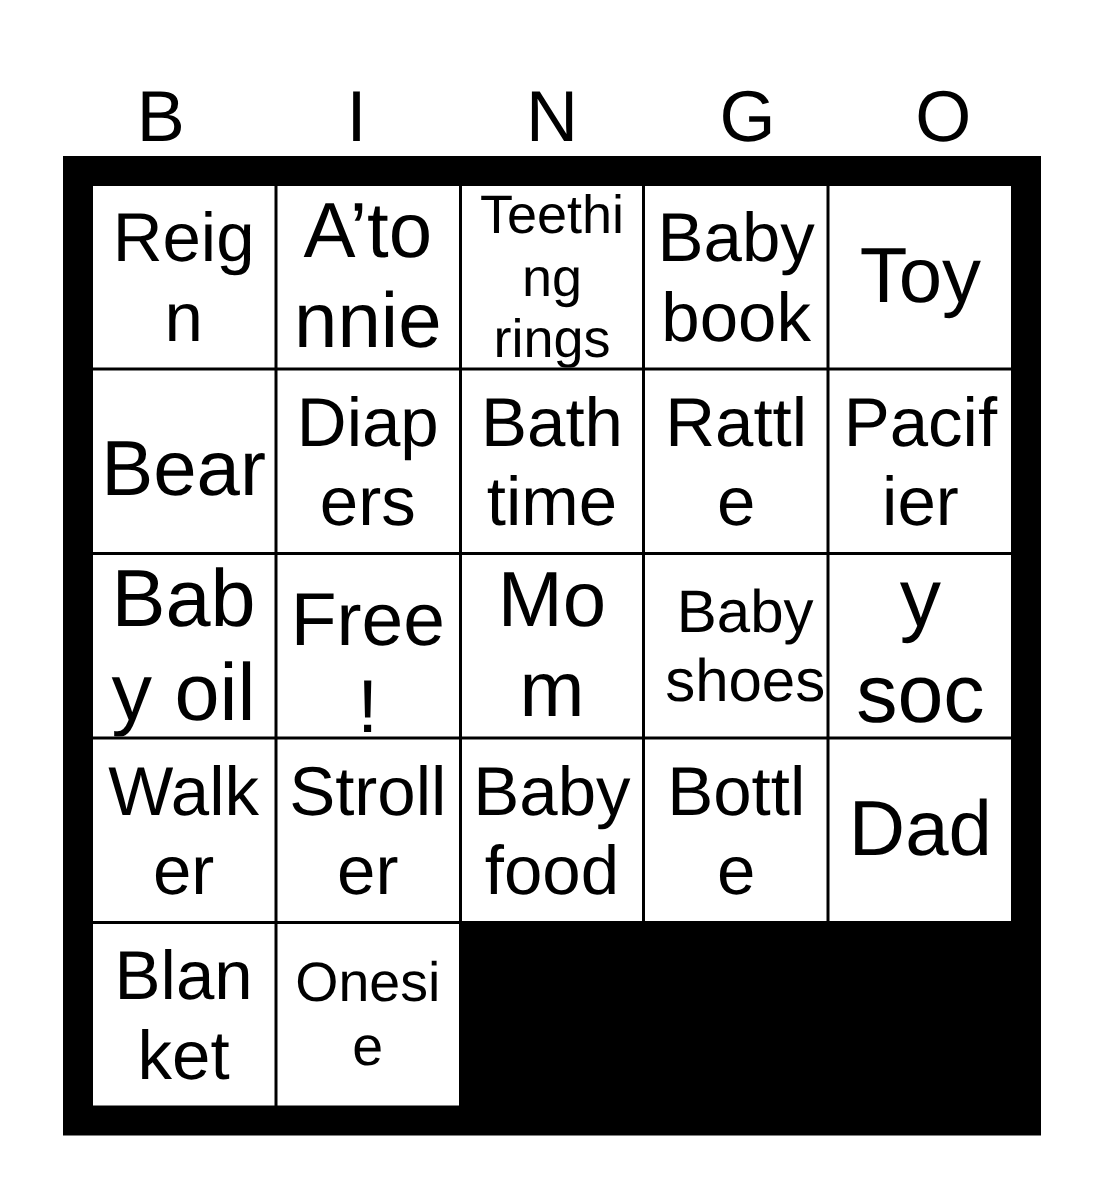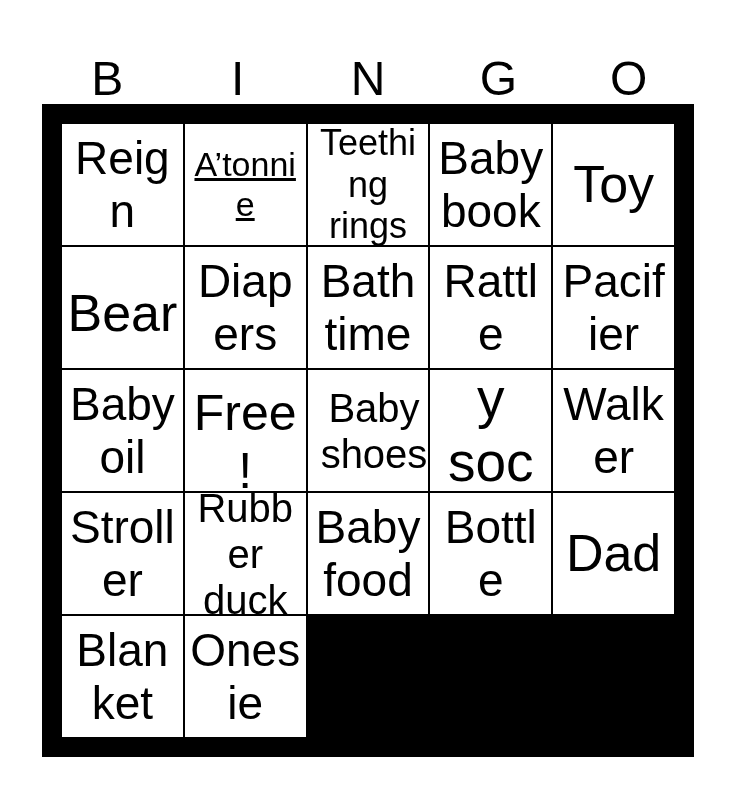--- a/index.html
+++ b/index.html
@@ -73,21 +73,21 @@
     <span class="letter">N</span>
     <span class="letter">G</span>
     <span class="letter">O</span>
   </div>
 
   <div class="grid">
     <div class="cell">
         <span class="cell-text" style="font-size: 46px;">Reign</span>
       </div>
     <div class="cell">
-        <span class="cell-text" style="font-size: 34px; text-decoration: underline;">A’tonnie</span>
+        <span class="cell-text" style="font-size: 52px;">A’tonnie</span>
       </div>
     <div class="cell">
         <span class="cell-text" style="font-size: 36px;">Teething rings</span>
       </div>
     <div class="cell">
         <span class="cell-text" style="font-size: 46px;">Baby book</span>
       </div>
     <div class="cell">
         <span class="cell-text" style="font-size: 52px;">Toy</span>
       </div>
@@ -102,51 +102,51 @@
         <span class="cell-text" style="font-size: 46px;">Bath time</span>
       </div>
     <div class="cell">
         <span class="cell-text" style="font-size: 46px;">Rattle</span>
       </div>
 
     <div class="cell">
         <span class="cell-text" style="font-size: 46px;">Pacifier</span>
       </div>
     <div class="cell">
-        <span class="cell-text" style="font-size: 46px;">Baby oil</span>
+        <span class="cell-text" style="font-size: 54px;">Baby oil</span>
       </div>
     <div class="cell">
         <span class="cell-text" style="font-size: 50px; margin-top: 24px;">Free!</span>
+      </div>
+    <div class="cell">
+        <span class="cell-text" style="font-size: 52px;">Mom</span>
       </div>
 
     <div class="cell">
         <span class="cell-text" style="font-size: 40px; margin-left: 12px;">Baby shoes</span>
       </div>
     <div class="cell">
         <span class="cell-text" style="font-size: 55px;">Baby socks</span>
       </div>
     <div class="cell">
         <span class="cell-text" style="font-size: 46px;">Walker</span>
       </div>
     <div class="cell">
         <span class="cell-text" style="font-size: 46px;">Stroller</span>
-      </div>
-    <div class="cell">
-        <span class="cell-text" style="font-size: 40px;">Rubber duck</span>
       </div>
 
     <div class="cell">
         <span class="cell-text" style="font-size: 46px;">Baby food</span>
       </div>
     <div class="cell">
         <span class="cell-text" style="font-size: 46px;">Bottle</span>
       </div>
     <div class="cell">
         <span class="cell-text" style="font-size: 52px;">Dad</span>
       </div>
     <div class="cell">
         <span class="cell-text" style="font-size: 46px;">Blanket</span>
       </div>
     <div class="cell">
-        <span class="cell-text" style="font-size: 46px;">Onesie</span>
+        <span class="cell-text" style="font-size: 37px;">Onesie</span>
       </div>
   </div>
 </div>
 
 </body></html>

